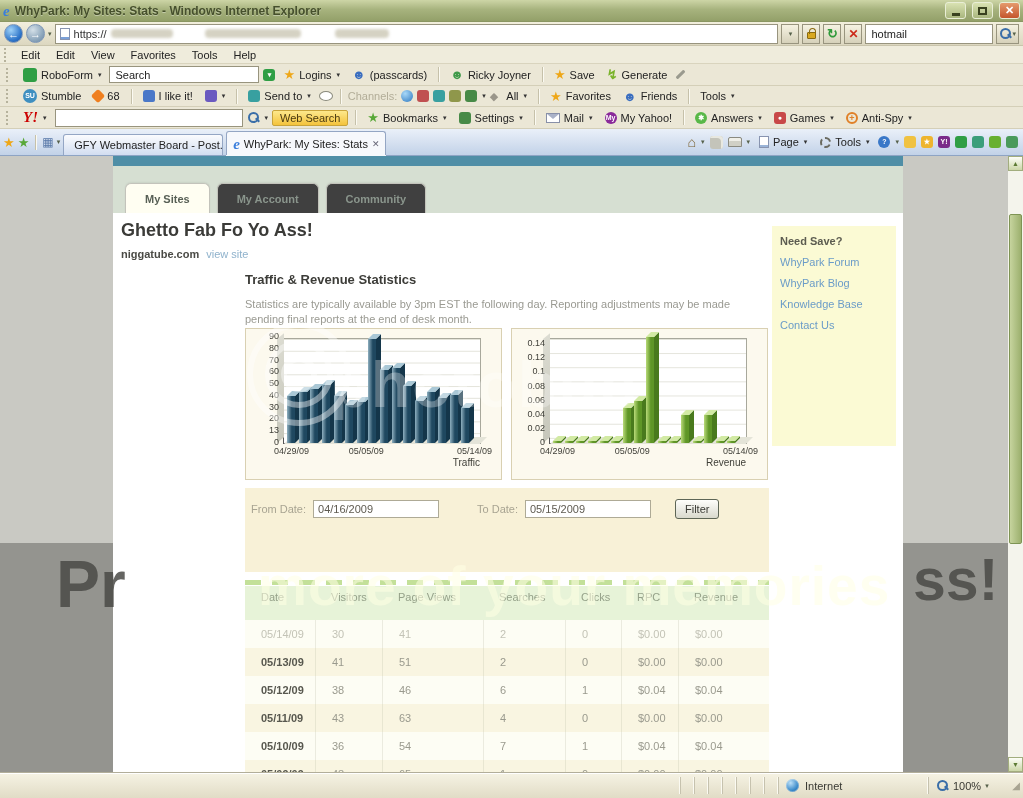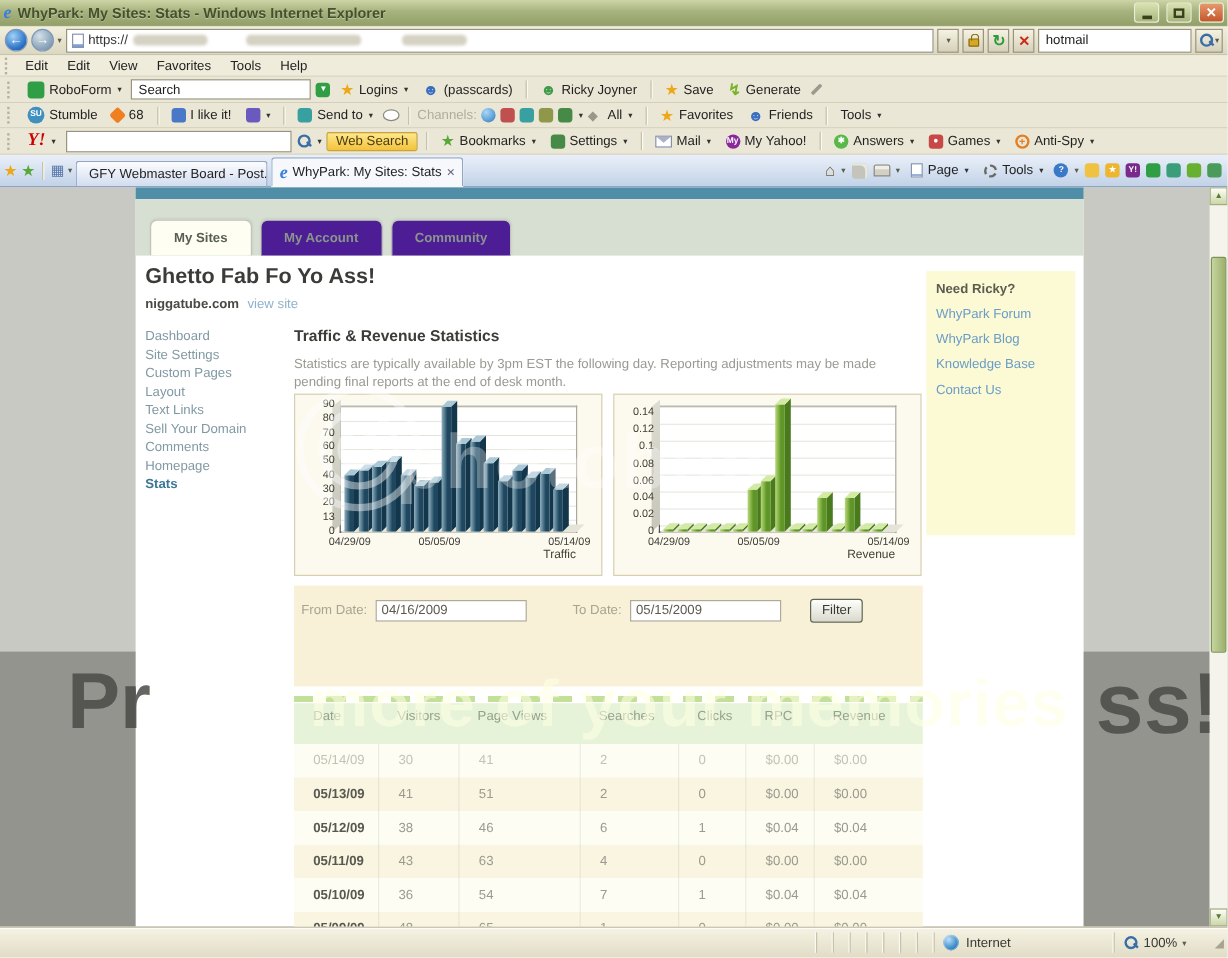--- a/index.html
+++ b/index.html
@@ -92,21 +92,21 @@
   .i-help{background:#3a78c8;border-radius:50%}
   .cmdlabel{color:#222}
 
   
   .viewport{position:relative;height:616px;background:#c9c9c3;overflow:hidden}
   .side-strip{position:absolute;top:0;height:616px;background:#c9c9c3}
   .content{position:absolute;left:113px;top:0;width:790px;height:616px;background:#fff}
   .tealbar{position:absolute;left:0;top:0;width:100%;height:10px;background:#4f8ea6}
   .sage{position:absolute;left:0;top:10px;width:100%;height:47px;background:#d6dfd2}
   .ptabs{position:absolute;left:12px;bottom:0;display:flex;gap:7px;align-items:flex-end}
-  .ptab{height:30px;padding:0 19px;display:flex;align-items:center;background:#4c1d95;border:1px solid #c3c3bb;border-bottom:none;border-radius:6px 6px 0 0;color:#8a958c;font-weight:bold;box-shadow:0 -1px 2px rgba(0,0,0,.06)}
+  .ptab{height:30px;padding:0 19px;display:flex;align-items:center;background:#404040;border:1px solid #c3c3bb;border-bottom:none;border-radius:6px 6px 0 0;color:#8a958c;font-weight:bold;box-shadow:0 -1px 2px rgba(0,0,0,.06)}
   .ptab.active{background:#fffef2;color:#575f55}
   .site-title{position:absolute;left:8px;top:64px;font-size:18px;font-weight:bold;color:#3b3b38}
   .domain-row{position:absolute;left:8px;top:92px;font-weight:bold;color:#4a4a45}
   .viewsite{color:#8fb2cc;font-weight:normal;margin-left:7px}
   .snav{position:absolute;left:8px;top:117px;display:flex;flex-direction:column}
   .snav-item{color:#8099a4;line-height:15.5px;cursor:pointer}
   .snav-item.active{color:#3c7796;font-weight:bold}
   .main-h2{position:absolute;left:132px;top:116px;font-size:13px;font-weight:bold;color:#3c3c38}
   .note{position:absolute;left:132px;top:141px;width:524px;color:#9a9a92;line-height:15px}
 
@@ -155,21 +155,21 @@
   .scroll{position:absolute;left:1008px;top:0;width:15px;height:616px;background:#f4f4ec}
   .sc-btn{position:absolute;left:0;width:15px;height:15px;background:linear-gradient(#fdfef8,#ccd7a8);border:1px solid #a2ad7e;color:#5c7a34;font-size:7px;text-align:center;line-height:13px}
   .sc-up{top:0}.sc-down{bottom:0}
   .sc-thumb{position:absolute;left:1px;width:13px;top:58px;height:330px;background:linear-gradient(90deg,#c6d49e,#9cb06e);border:1px solid #7e9454;border-radius:2px}
 
   
   .wm{position:absolute;pointer-events:none}
   .wm-darkL{left:0;top:387px;width:113px;height:229px;background:rgba(62,62,58,.38)}
   .wm-darkR{left:903px;top:387px;width:105px;height:229px;background:rgba(62,62,58,.38)}
   .wm-pr{left:56px;top:390px;font-size:66px;font-weight:bold;color:rgba(74,74,70,.85)}
-  .wm-ss{left:913px;top:390px;font-size:72px;font-weight:bold;color:rgba(74,74,70,.85)}
+  .wm-ss{left:913px;top:390px;font-size:59px;font-weight:bold;color:rgba(74,74,70,.85)}
   .wm-center{left:258px;top:398px;font-size:55px;font-weight:bold;color:rgba(255,255,228,.55);letter-spacing:1px;white-space:nowrap}
   .wm-photext{left:330px;top:192px;font-size:64px;font-weight:bold;color:rgba(255,255,255,.30);letter-spacing:2px}
   .wm-rings{left:243px;top:162px;width:112px;height:112px}
   .wm-ring{position:absolute;border:6px solid rgba(255,255,255,.42);border-radius:50%}
   .r1{inset:38px}.r2{inset:22px}.r3{inset:4px}
 
   
   .statusbar{height:26px;background:linear-gradient(#f6f3e4,#e1dcc6);border-top:1px solid #b2ae9a;box-shadow:inset 0 1px 0 #fff;display:flex;align-items:center;padding:0 3px;color:#3a3a34}
   .sseg{height:17px;border-left:1px solid #c6c2ae;box-shadow:-1px 0 0 #fbfaf2;display:flex;align-items:center;gap:6px;padding-left:7px}
   .sseg.tiny{width:14px;padding:0}
@@ -435,31 +435,20 @@
             <div class="ptab">My Account</div>
             <div class="ptab">Community</div>
           </div>
       </div>
 
       <div class="site-title">Ghetto Fab Fo Yo Ass!</div>
       <div class="domain-row">
         <span>niggatube.com</span><span class="viewsite">view site</span>
       </div>
 
-      <div class="snav">
-          <div class="snav-item">Dashboard</div>
-          <div class="snav-item">Site Settings</div>
-          <div class="snav-item">Custom Pages</div>
-          <div class="snav-item">Layout</div>
-          <div class="snav-item">Text Links</div>
-          <div class="snav-item">Sell Your Domain</div>
-          <div class="snav-item">Comments</div>
-          <div class="snav-item">Homepage</div>
-          <div class="snav-item active">Stats</div>
-        </div>
 
       <div class="main-h2">Traffic &amp; Revenue Statistics</div>
       <div class="note">Statistics are typically available by 3pm EST the following day. Reporting adjustments may be made pending final reports at the end of desk month.</div>
 
       <div class="charts">
         <div class="chartbox">
             <div class="plot" style="background-size: 100% 11.78px;">
               <div class="wall"></div>
               <div class="floor"></div>
               <span class="ytick" style="bottom: -4px;">0</span>
@@ -732,21 +721,21 @@
               <span class="td cw2">65</span>
               <span class="td cw3">1</span>
               <span class="td cw4">0</span>
               <span class="td cw5">$0.00</span>
               <span class="td cw6">$0.00</span>
             </div>
           </div>
       </div>
 
       <div class="needhelp">
-        <div class="nh-title">Need Ricky?</div>
+        <div class="nh-title">Need Save?</div>
         <div>
             <div class="nh-link">WhyPark Forum</div>
             <div class="nh-link">WhyPark Blog</div>
             <div class="nh-link">Knowledge Base</div>
             <div class="nh-link">Contact Us</div>
           </div>
       </div>
     </div>
 
     <div class="wm wm-darkL"></div>

